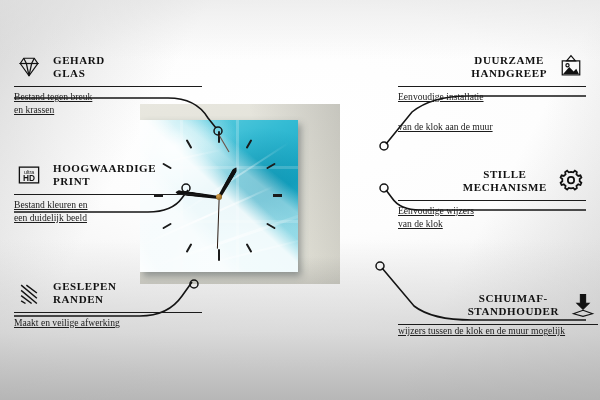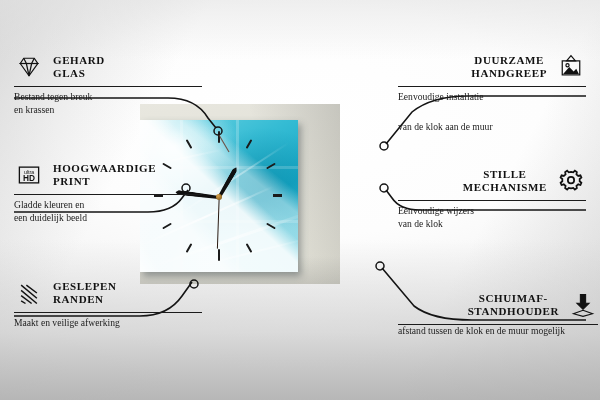--- a/index.html
+++ b/index.html
@@ -72,21 +72,21 @@
 
   
   #wires{position:absolute;inset:0;pointer-events:none;}
 
   
   .feat{position:absolute;width:188px;}
   .feat .row{display:flex;align-items:center;gap:9px;}
   .feat .titles{display:flex;flex-direction:column;}
   .feat .t{font-size:11px;font-weight:bold;letter-spacing:.6px;color:#111;line-height:1.22;text-transform:uppercase;}
   .feat .rule{height:1px;background:#1b1b1b;margin-top:4px;}
-  .feat .d{font-size:9.6px;color:#1c1c1c;line-height:1.35;margin-top:4px;}
+  .feat .d{font-size:9.6px;color:#1c1c1c;line-height:1.35;margin-top:4px;text-decoration:underline;}
 
   .feat.left .row{justify-content:flex-start;}
   .feat.left .titles{align-items:flex-start;}
   .feat.left .d{text-align:left;}
   .feat.right .row{justify-content:flex-end;}
   .feat.right .titles{align-items:center;}
   .feat.right .t{text-align:right;}
   .feat.right .d{text-align:left;}
 
   .ico{width:30px;height:30px;flex:0 0 30px;display:flex;align-items:center;justify-content:center;color:#111;}
@@ -202,21 +202,21 @@
           <text x="16" y="15" font-family="Liberation Sans, sans-serif" font-size="6" text-anchor="middle" fill="#111">ultra</text>
           <text x="16" y="23" font-family="Liberation Sans, sans-serif" font-size="9.5" font-weight="bold" text-anchor="middle" fill="#111">HD</text>
         </svg>
       </span>
       <span class="titles">
         <span class="t">HOOGWAARDIGE</span>
         <span class="t">PRINT</span>
       </span>
     </div>
     <div class="rule"></div>
-    <div class="d">Gladde kleuren en</div>
+    <div class="d">Bestand kleuren en</div>
     <div class="d" style="margin-top:0">een duidelijk beeld</div>
   </div>
 
   <div class="feat left" id="f-randen">
     <div class="row">
       <span class="ico">
         <svg viewBox="0 0 32 32" width="28" height="28" stroke="#111" stroke-width="1.6" fill="none">
           <path d="M7 7 L25 22"></path>
             <path d="M7 13 L25 28"></path>
             <path d="M7 19 L19 28"></path>
@@ -278,16 +278,16 @@
         <span class="t">STANDHOUDER</span>
       </span>
       <span class="ico">
         <svg viewBox="0 0 32 32" width="28" height="28" fill="#111" stroke="#111" stroke-width="1.2">
           <path d="M13 4 L19 4 L19 14 L23 14 L16 21 L9 14 L13 14 Z"></path>
           <path d="M16 22 L27 26 L16 29 L5 26 Z" fill="none"></path>
         </svg>
       </span>
     </div>
     <div class="rule"></div>
-    <div class="d" style="margin-top:0">afstand tussen de klok en de muur mogelijk</div>
+    <div class="d" style="margin-top:0">wijzers tussen de klok en de muur mogelijk</div>
   </div>
 
 </div>
 
 </body></html>

